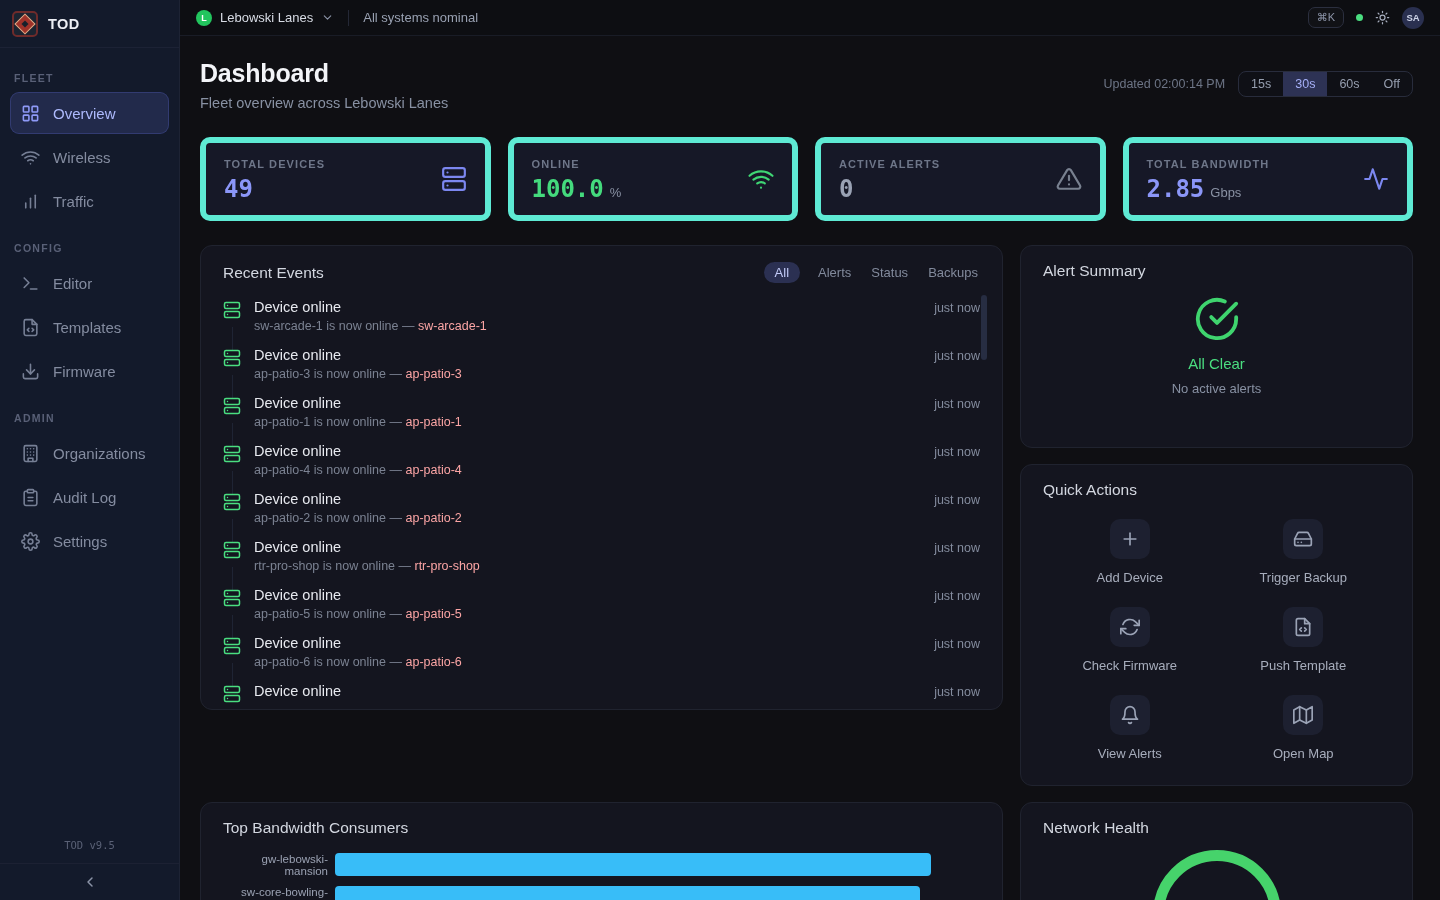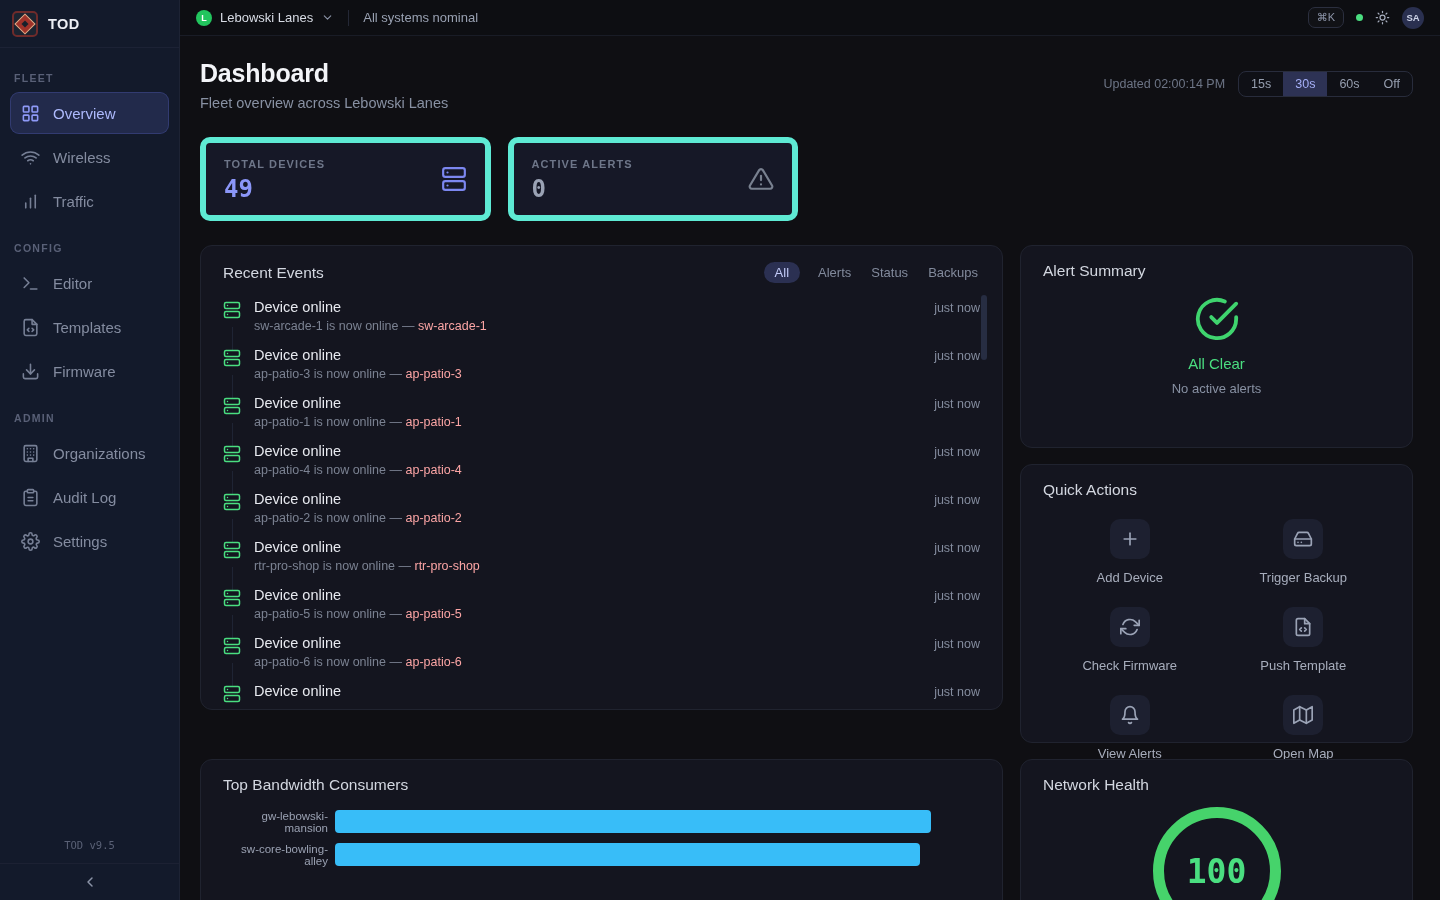--- a/index.html
+++ b/index.html
@@ -96,21 +96,21 @@
   .scroll-thumb { position:absolute; right:15px; top:49px; width:6px; height:65px; border-radius:3px;
     background:#272d42; }
 
   .right-col { display:flex; flex-direction:column; gap:16px; }
   .alert-panel { height:203px; }
   .alert-body { display:flex; flex-direction:column; align-items:center; margin-top:16px; }
   .alert-check { color:#3fd46e; display:flex; }
   .alert-status { margin-top:13px; font-size:15px; font-weight:500; color:#4ade80; }
   .alert-detail { margin-top:9px; font-size:13px; color:#8891a3; }
 
-  .qa-panel { height:279px; }
+  .qa-panel { height:322px; }
   .qa-grid { display:grid; grid-template-columns:1fr 1fr; row-gap:22px; margin-top:20px; justify-items:center; }
   .qa-cell { display:flex; flex-direction:column; align-items:center; cursor:pointer; }
   .qa-tile { width:40px; height:40px; border-radius:10px; background:#1d2030; display:flex;
     align-items:center; justify-content:center; color:#9ba3b6; }
   .qa-label { margin-top:11px; font-size:13px; color:#a7adbc; }
 
   .grid-bottom { display:grid; grid-template-columns:1fr 393px; gap:17px; margin-top:16px; }
   .grid-bottom .panel { height:290px; }
   .bw-rows { margin-top:16px; }
   .bw-row { display:flex; align-items:center; height:23px; margin-bottom:10px; }
@@ -302,29 +302,56 @@
             <span class="stat-icon" style="color: rgb(124, 135, 240);">
               <svg viewBox="0 0 24 24" width="26" height="26" fill="none" stroke="currentColor" stroke-width="2" stroke-linecap="round" stroke-linejoin="round">
                 <rect x="2" y="2" width="20" height="8" rx="2"></rect>
                 <rect x="2" y="14" width="20" height="8" rx="2"></rect>
                 <line x1="6" y1="6" x2="6.01" y2="6"></line>
                 <line x1="6" y1="18" x2="6.01" y2="18"></line>
               </svg>
             </span>
           </div>
           <div class="stat-card">
+            <div class="stat-label">ONLINE</div>
+            <div class="stat-value-row">
+              <span class="stat-value" style="color: rgb(68, 218, 125);">100.0</span>
+              <span class="stat-unit">%</span>
+            </div>
+            <span class="stat-icon" style="color: rgb(63, 214, 116);">
+              <svg viewBox="0 0 24 24" width="26" height="26" fill="none" stroke="currentColor" stroke-width="2" stroke-linecap="round" stroke-linejoin="round">
+                <path d="M5 12.55a11 11 0 0 1 14.08 0"></path>
+                <path d="M1.42 9a16 16 0 0 1 21.16 0"></path>
+                <path d="M8.53 16.11a6 6 0 0 1 6.95 0"></path>
+                <line x1="12" y1="20" x2="12.01" y2="20"></line>
+              </svg>
+            </span>
+          </div>
+          <div class="stat-card">
             <div class="stat-label">ACTIVE ALERTS</div>
             <div class="stat-value-row">
               <span class="stat-value" style="color: rgb(154, 162, 180);">0</span>
             </div>
             <span class="stat-icon" style="color: rgb(120, 128, 143);">
               <svg viewBox="0 0 24 24" width="26" height="26" fill="none" stroke="currentColor" stroke-width="2" stroke-linecap="round" stroke-linejoin="round">
                 <path d="M10.29 3.86L1.82 18a2 2 0 0 0 1.71 3h16.94a2 2 0 0 0 1.71-3L13.71 3.86a2 2 0 0 0-3.42 0z"></path>
                 <line x1="12" y1="9" x2="12" y2="13"></line>
                 <line x1="12" y1="17" x2="12.01" y2="17"></line>
+              </svg>
+            </span>
+          </div>
+          <div class="stat-card">
+            <div class="stat-label">TOTAL BANDWIDTH</div>
+            <div class="stat-value-row">
+              <span class="stat-value" style="color: rgb(139, 150, 248);">2.85</span>
+              <span class="stat-unit">Gbps</span>
+            </div>
+            <span class="stat-icon" style="color: rgb(124, 135, 240);">
+              <svg viewBox="0 0 24 24" width="26" height="26" fill="none" stroke="currentColor" stroke-width="2" stroke-linecap="round" stroke-linejoin="round">
+                <polyline points="22 12 18 12 15 21 9 3 6 12 2 12"></polyline>
               </svg>
             </span>
           </div>
         </div>
 
       <div class="grid-mid">
         <section class="panel events-panel">
           <div class="panel-head">
             <h2>Recent Events</h2>
             <div class="filters" id="event-filters">

